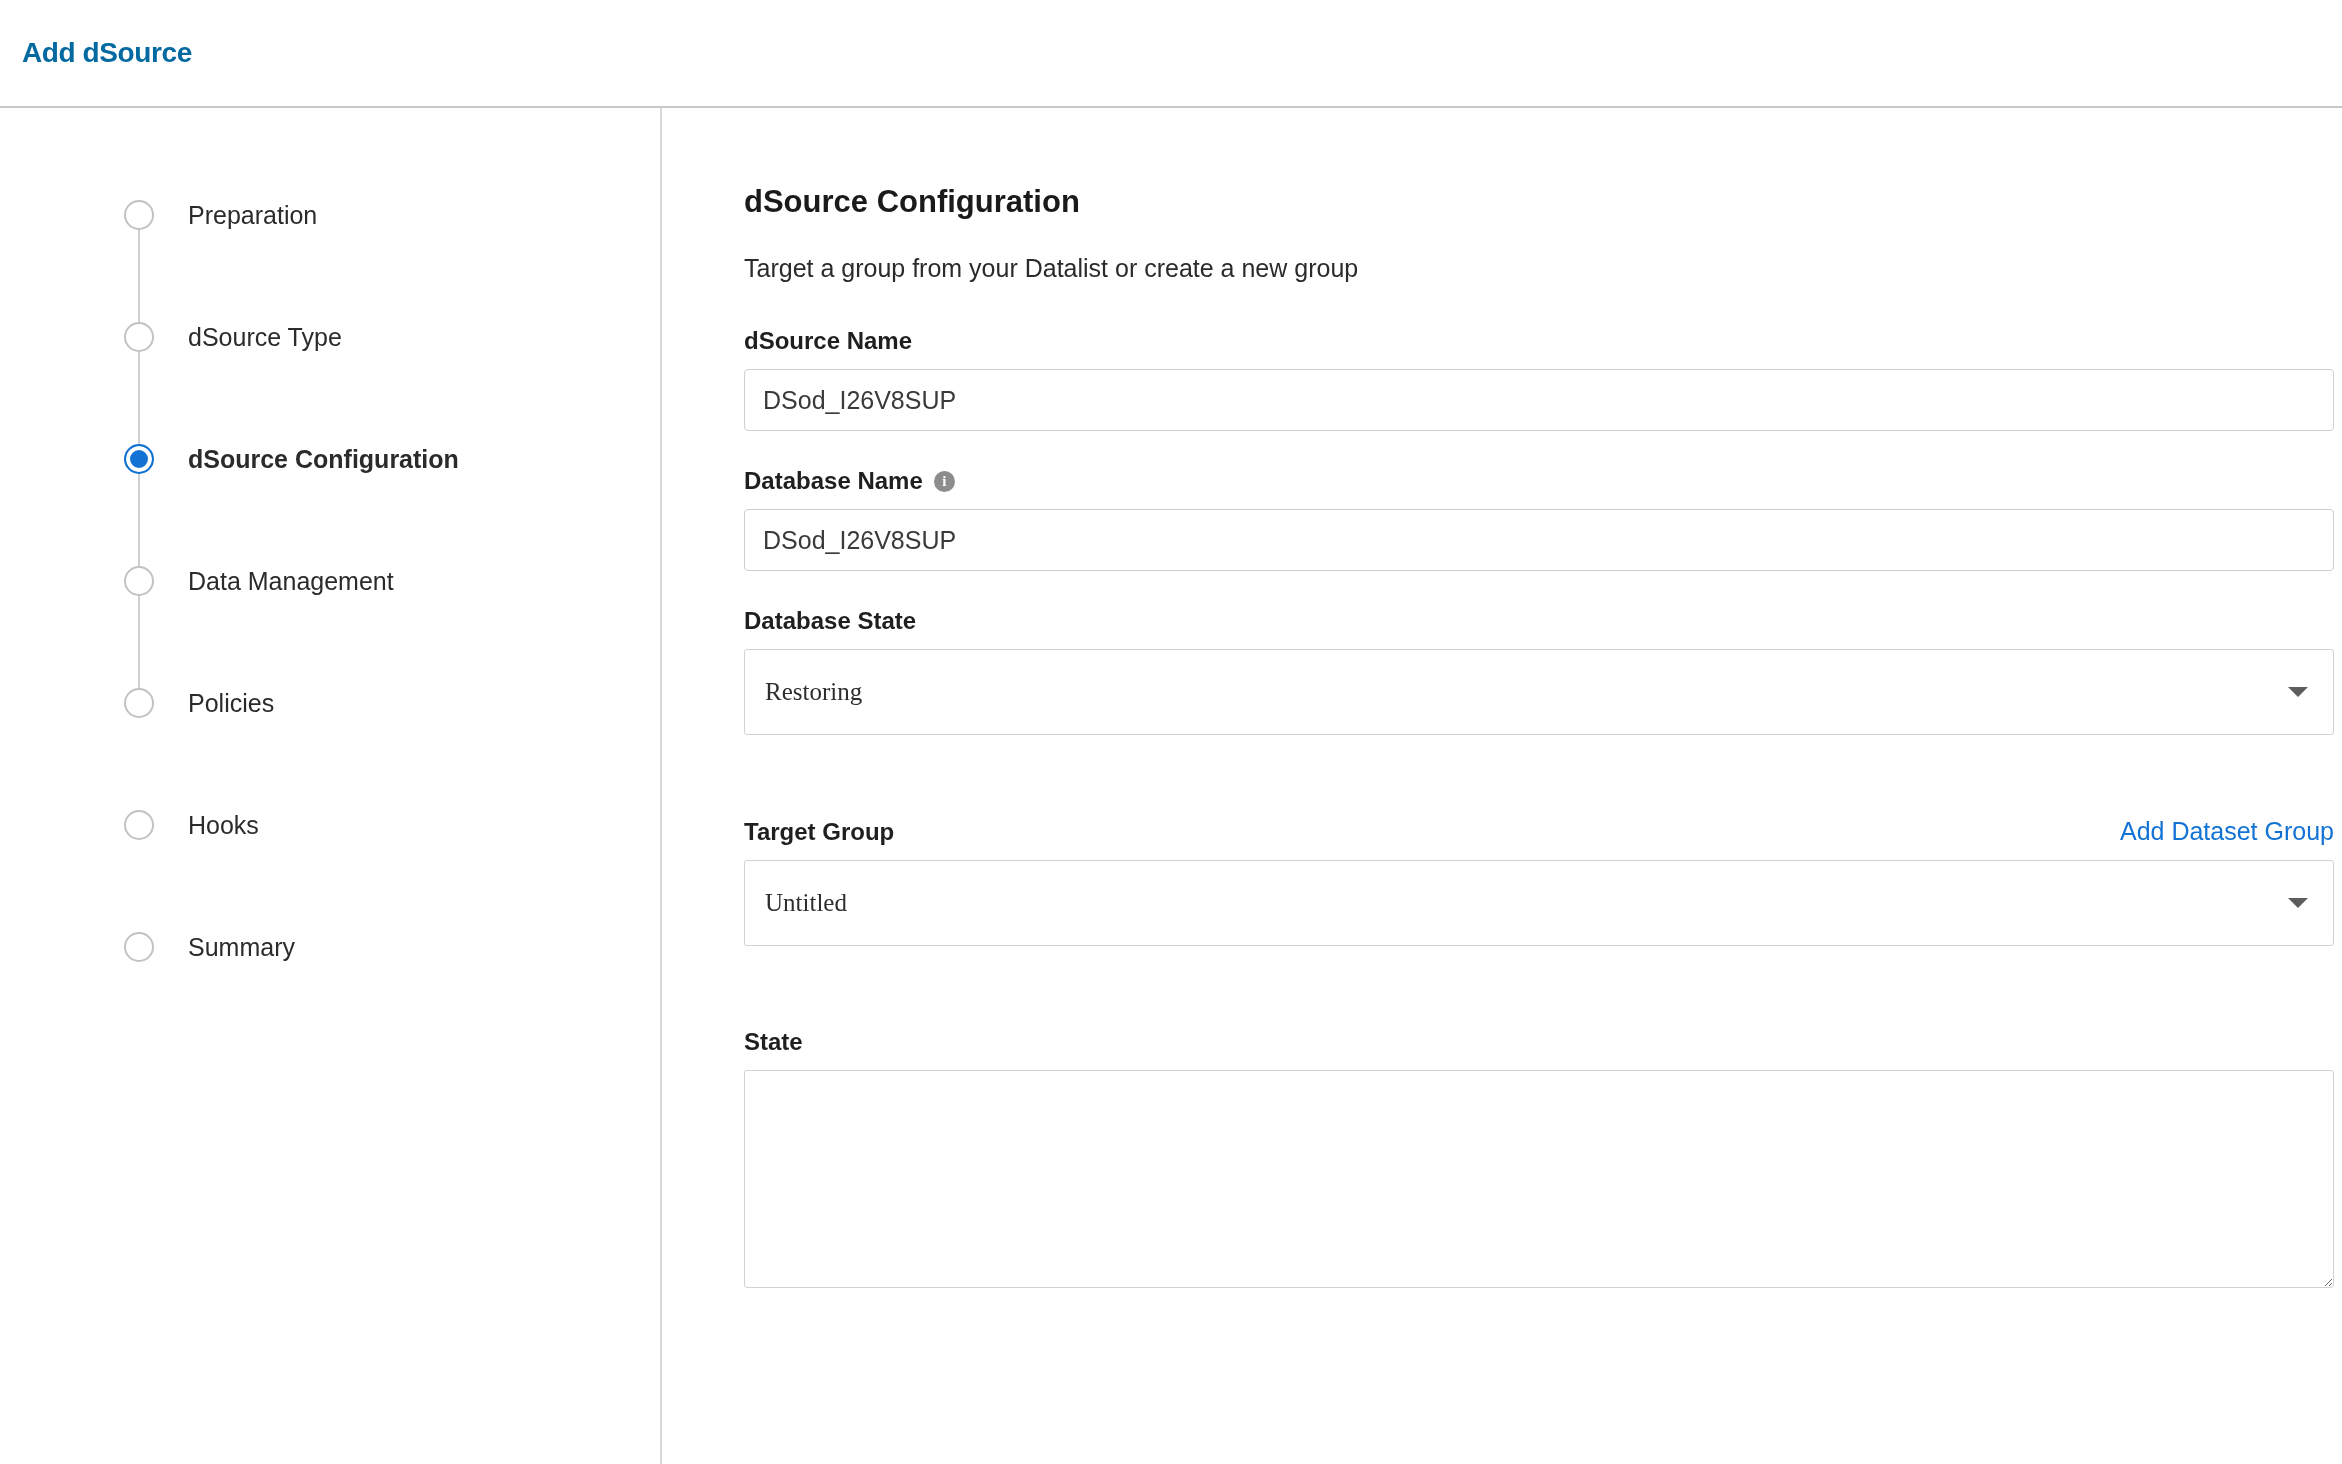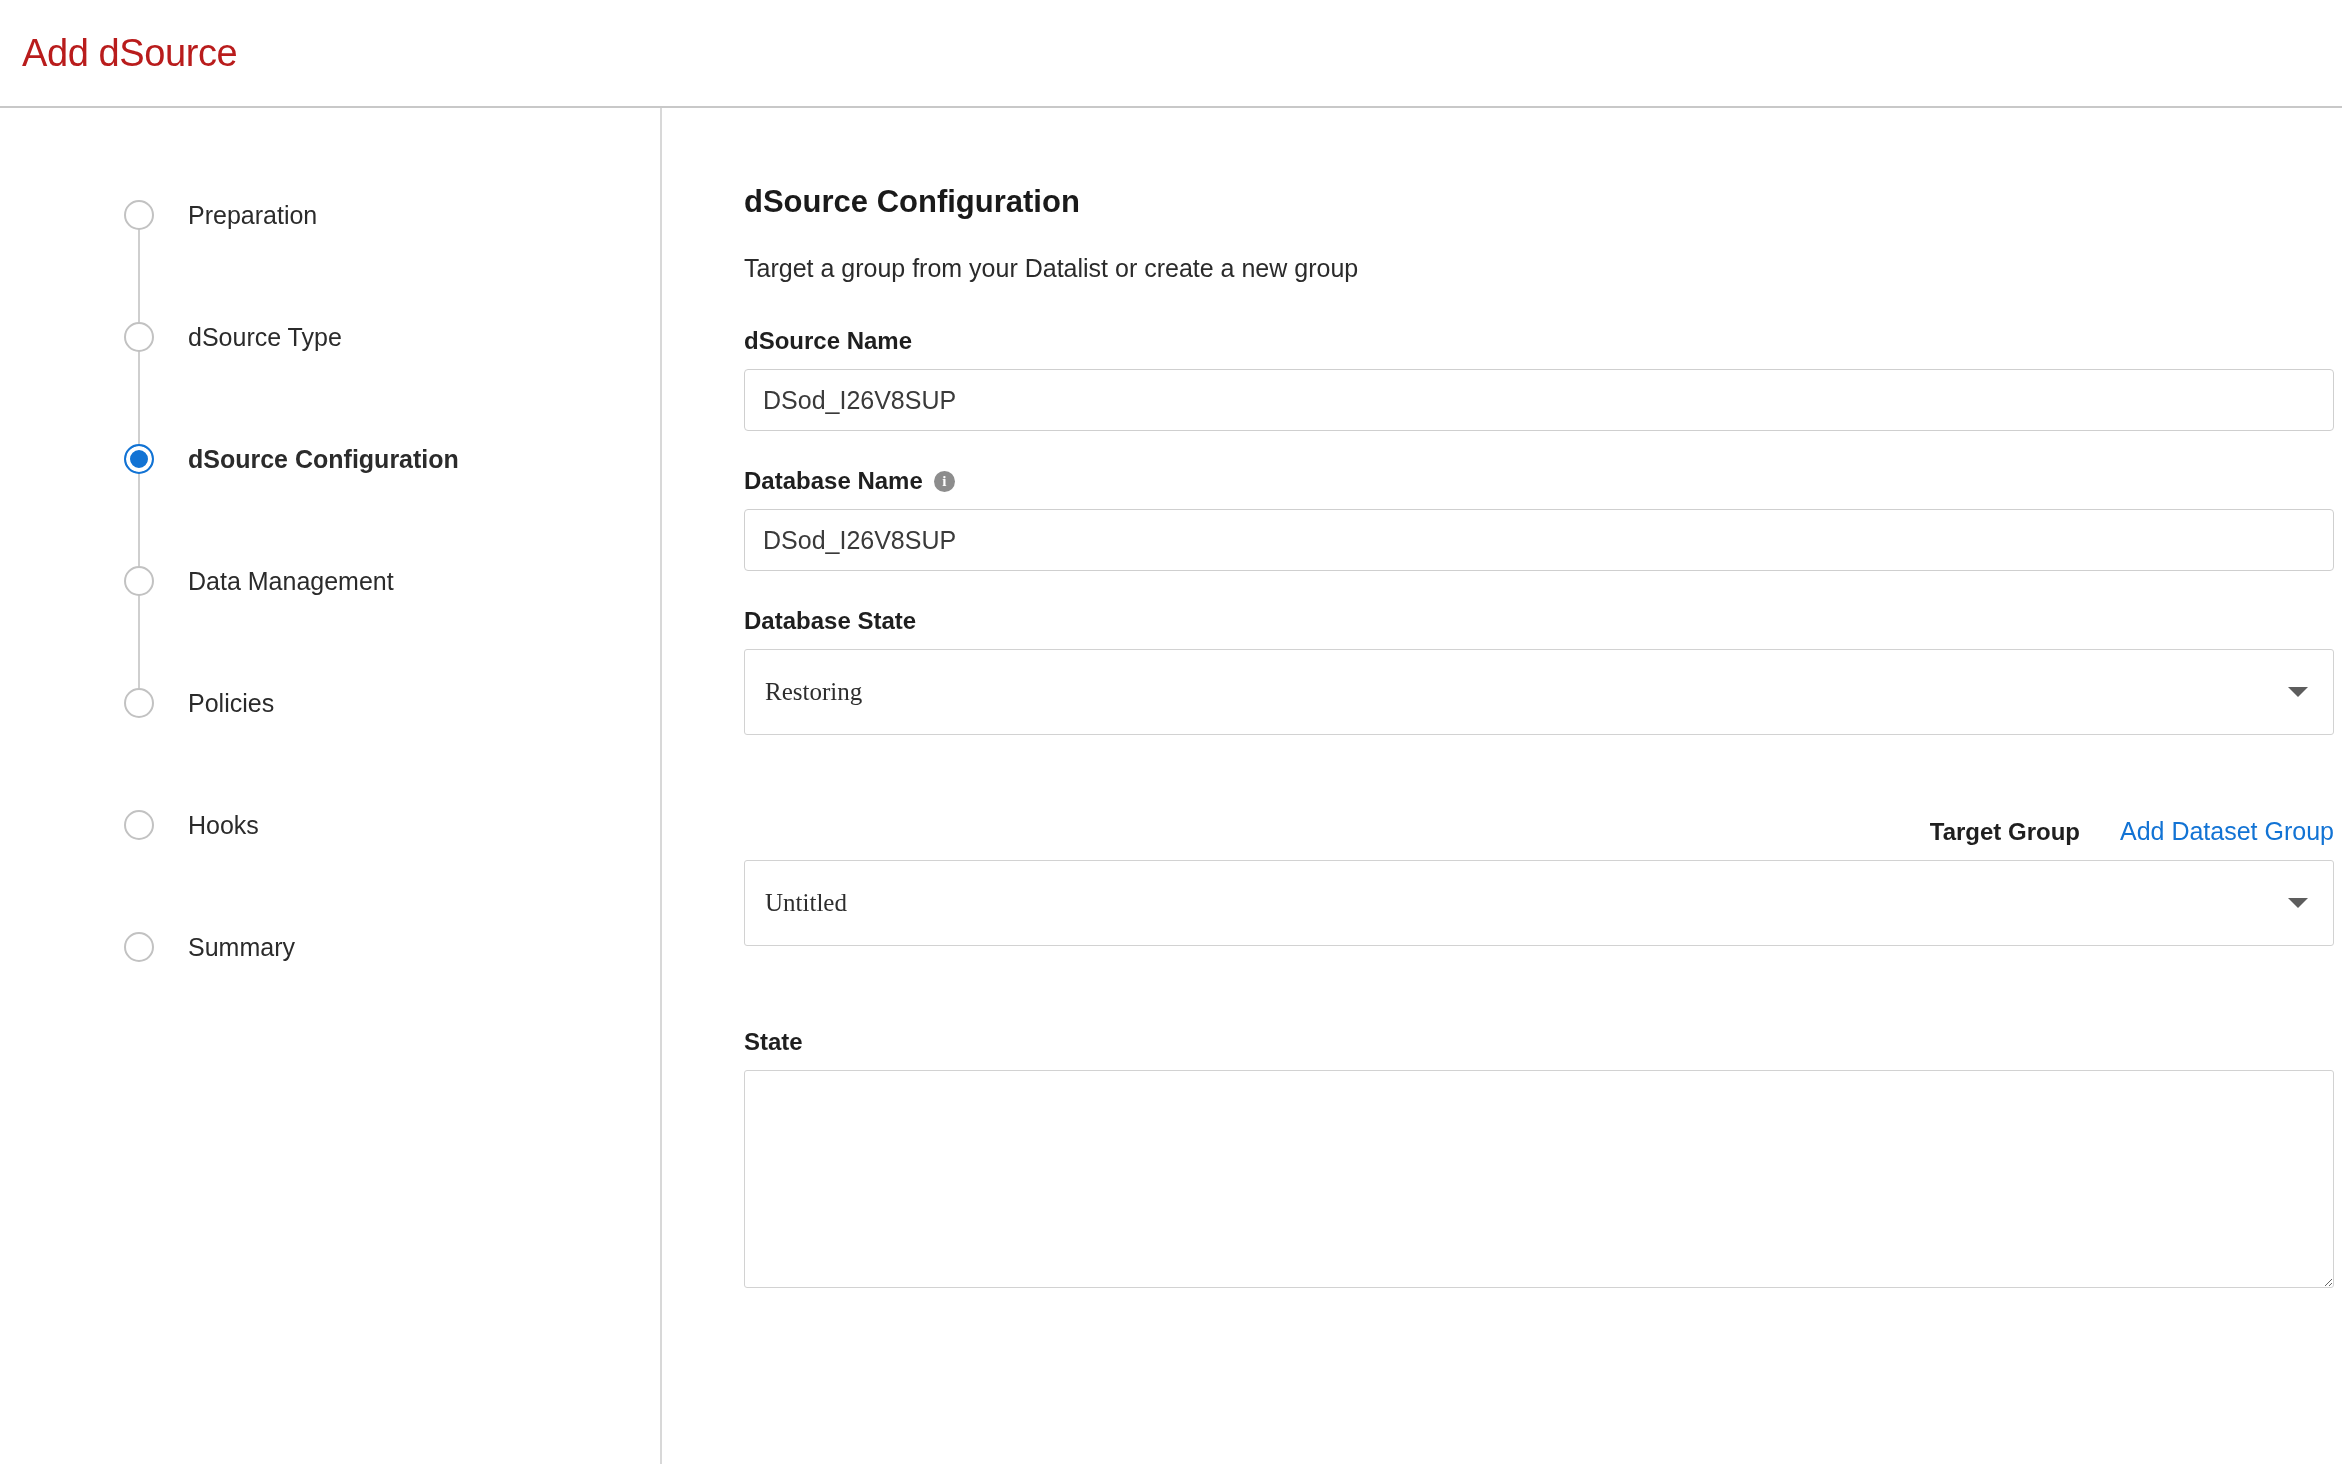--- a/index.html
+++ b/index.html
@@ -17,24 +17,24 @@
   
   .header {
     height: 108px;
     border-bottom: 2px solid #c8c8c8;
     display: flex;
     align-items: center;
     padding-left: 22px;
     background: #ffffff;
   }
   .header-title {
-    font-size: 38px;
-    font-weight: normal;
+    font-size: 28px;
+    font-weight: bold;
     letter-spacing: -0.4px;
-    color: #b91c1c;
+    color: #0369a1;
   }
 
   
   .body {
     display: flex;
     height: calc(1464px - 108px);
   }
 
   
   .wizard {
@@ -168,21 +168,21 @@
     width: 0;
     height: 0;
     border-left: 10px solid transparent;
     border-right: 10px solid transparent;
     border-top: 10px solid #5d5d5d;
   }
 
   .field-row {
     display: flex;
     align-items: baseline;
-    justify-content: flex-end;
+    justify-content: space-between;
     width: 1590px;
     margin-bottom: 14px;
     gap: 40px;
   }
   .link {
     font-size: 25px;
     color: #1273d4;
     cursor: pointer;
     white-space: nowrap;
   }

